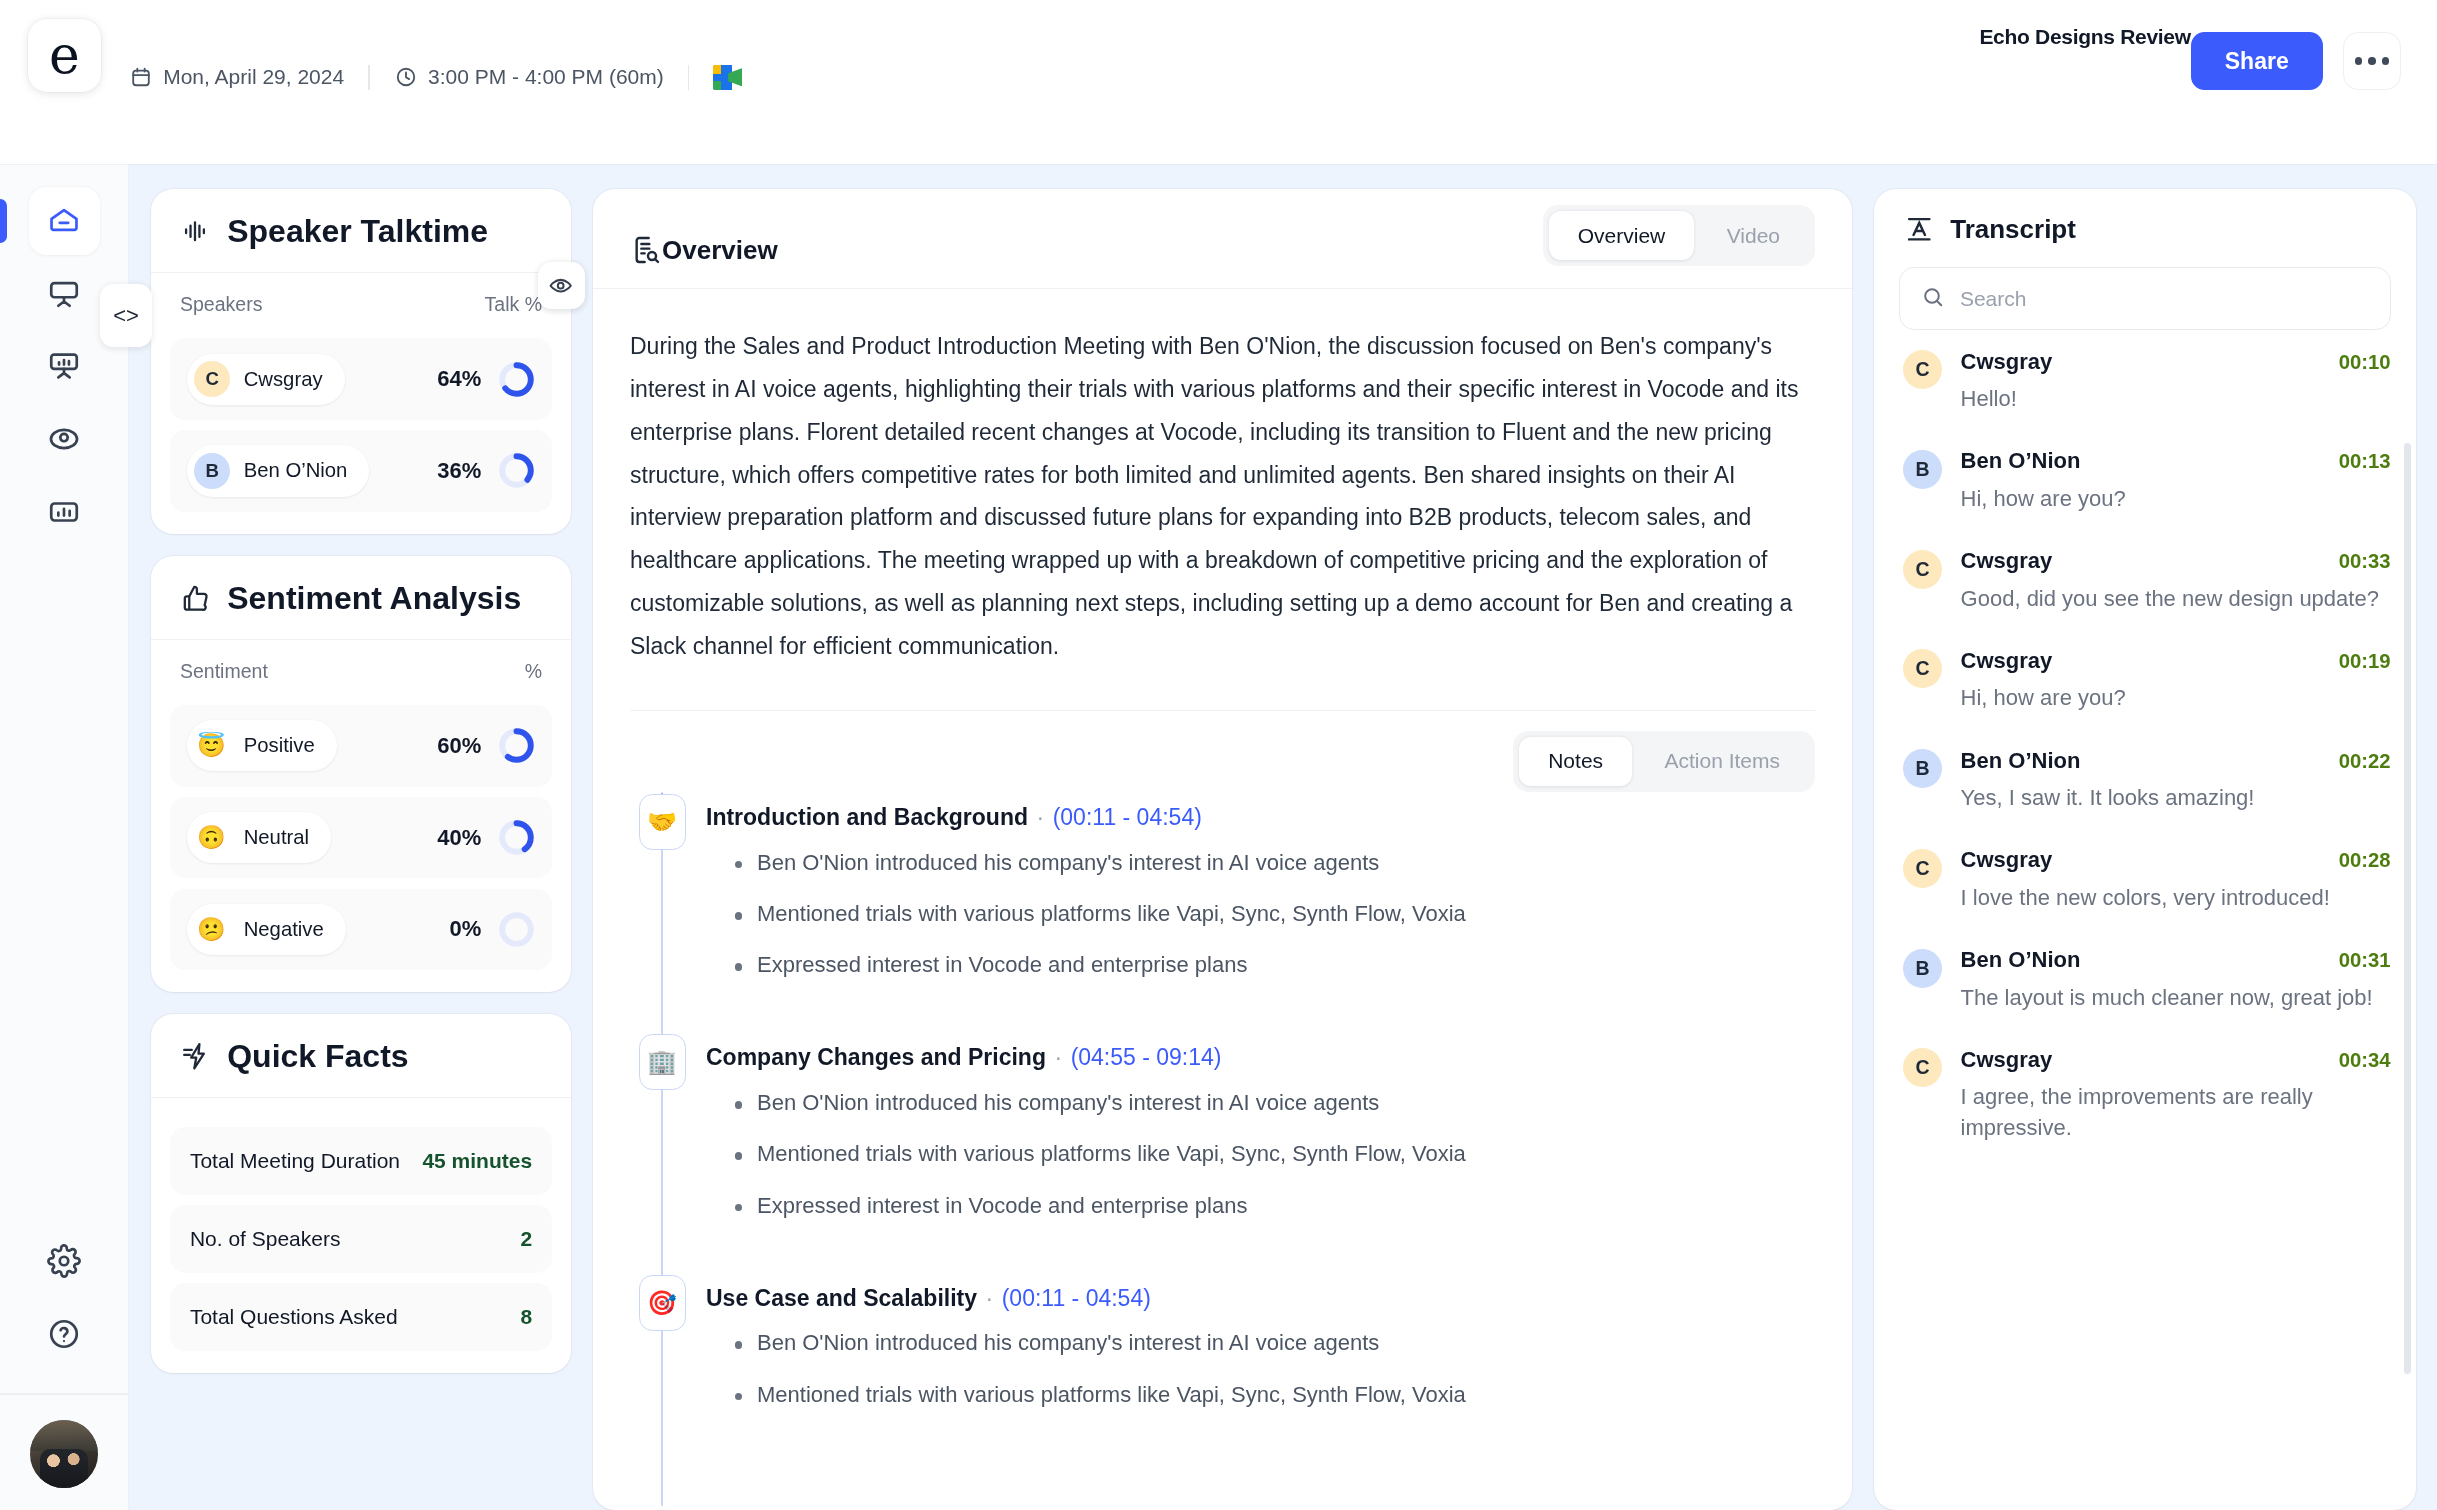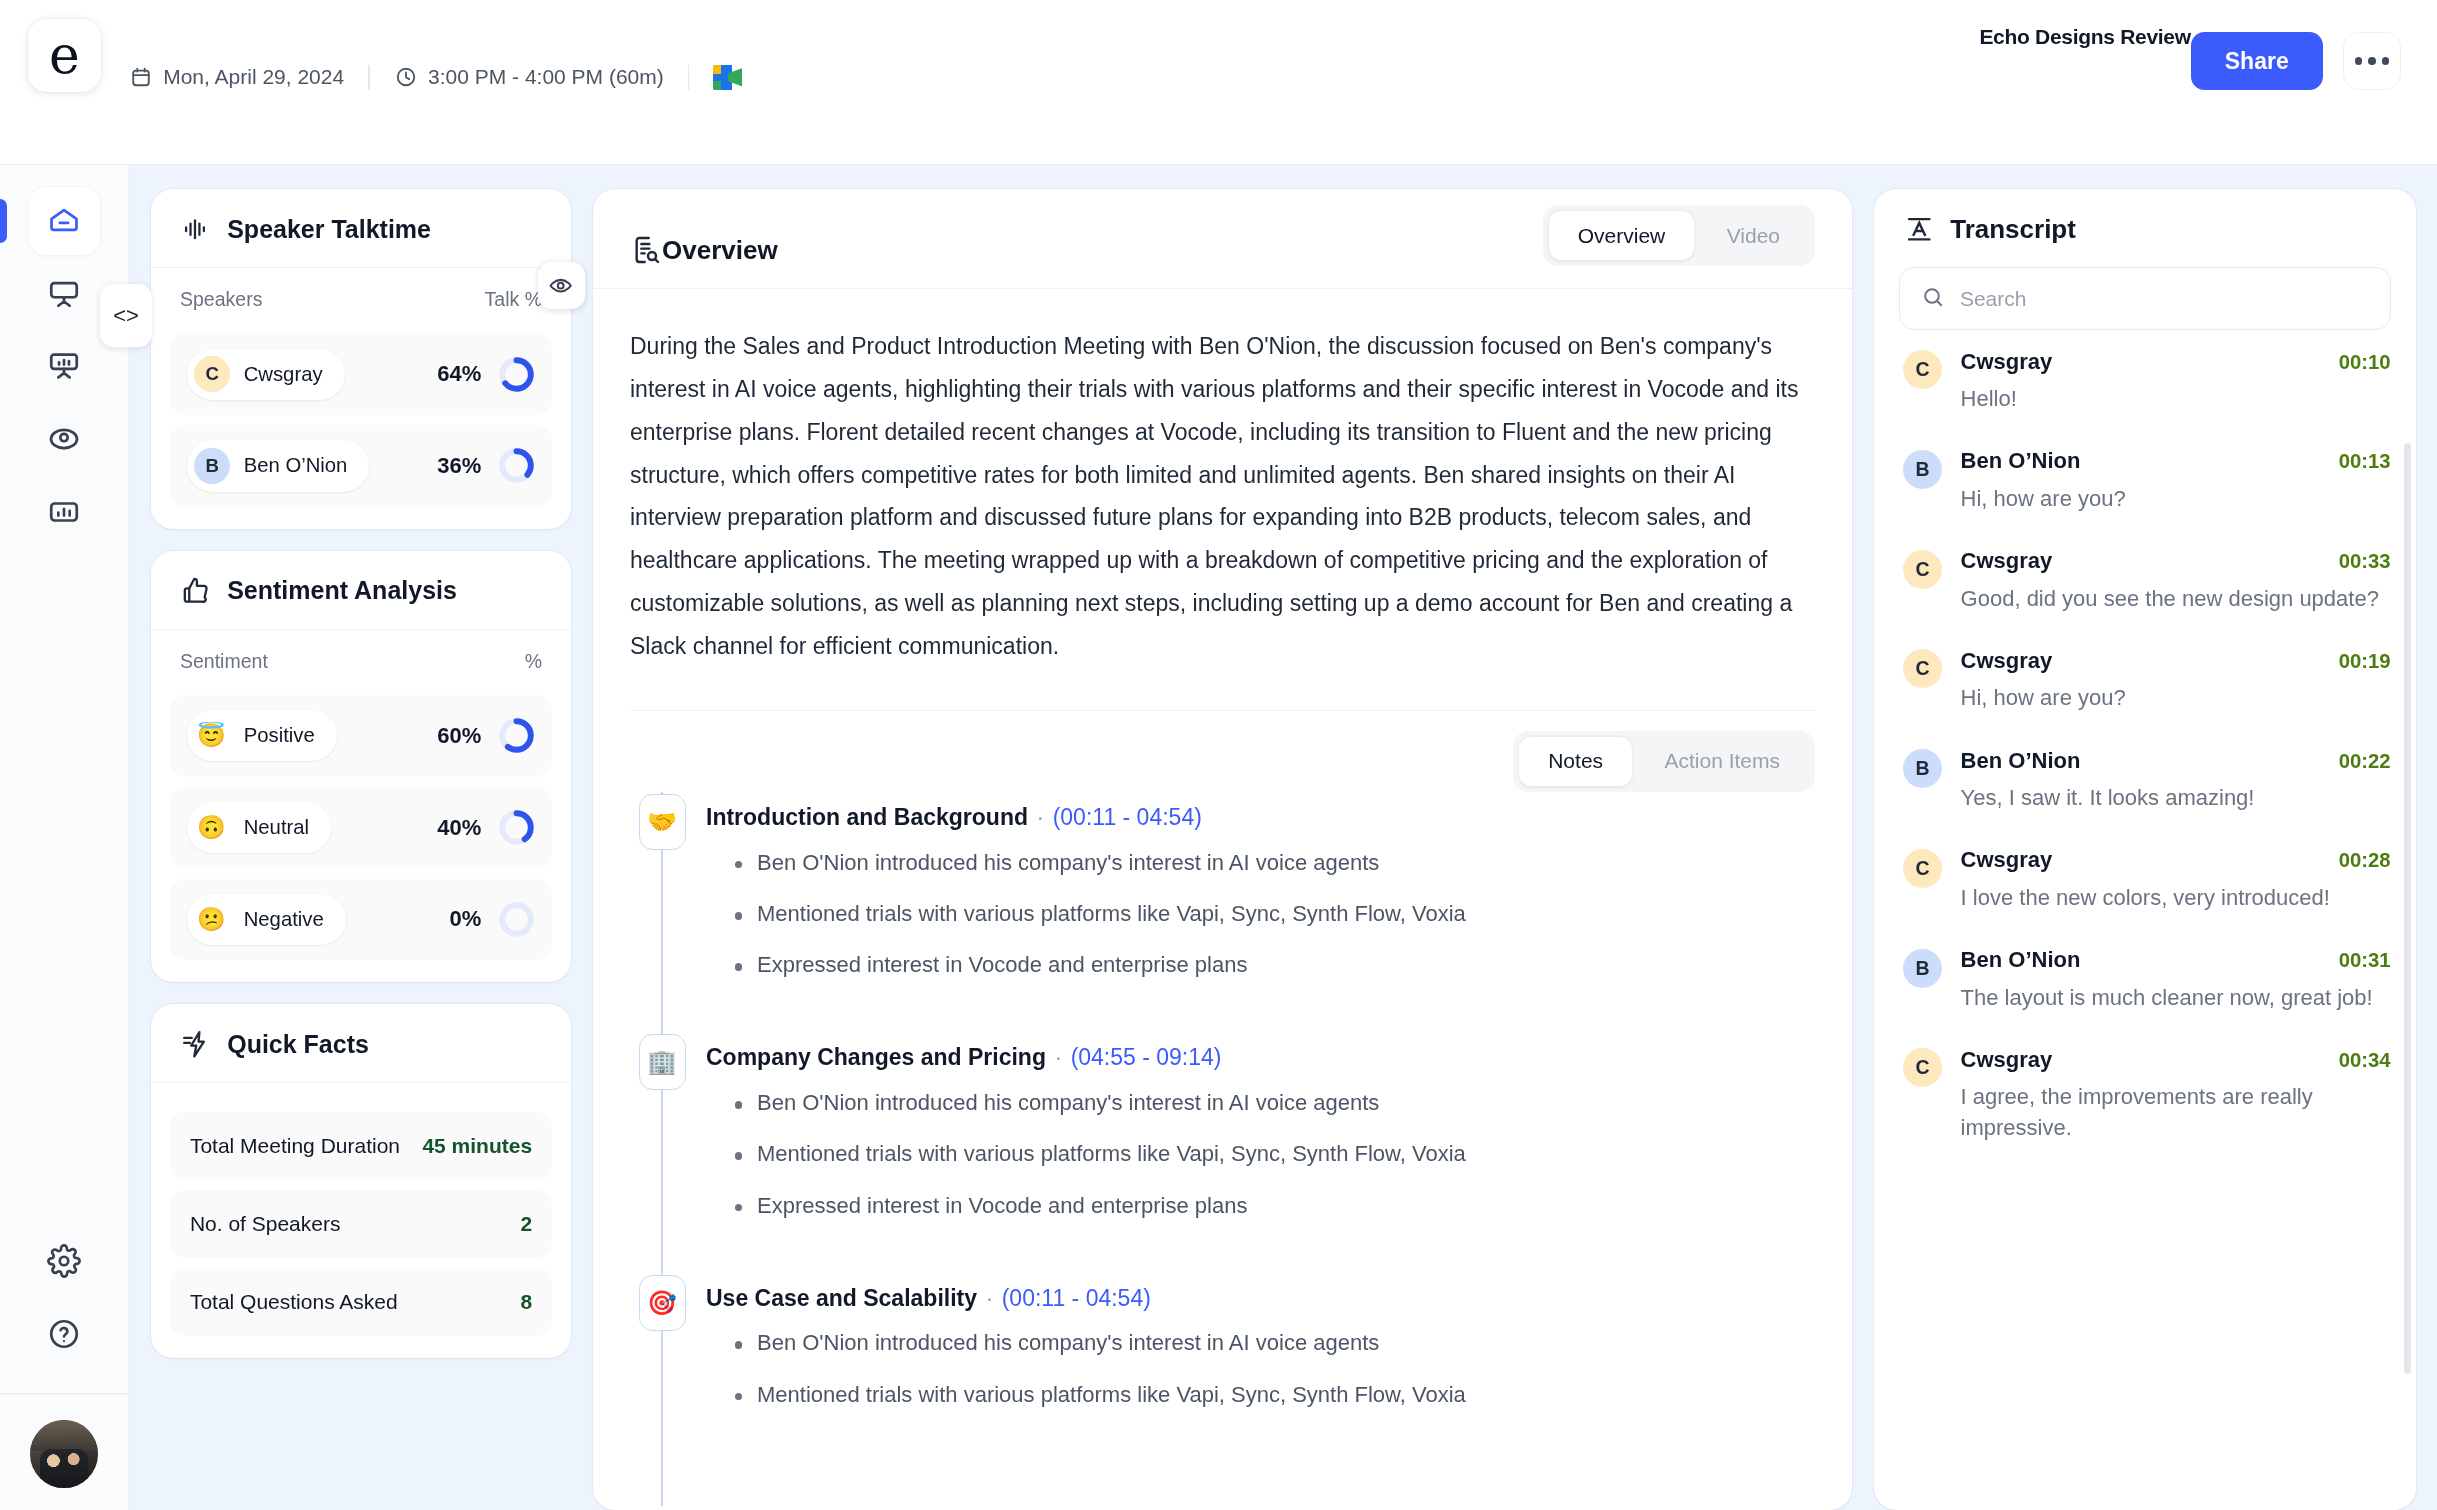--- a/index.html
+++ b/index.html
@@ -97,21 +97,21 @@
   .canvas {
     flex: 1; background: #eef4fd; border-top: 1.7px solid #e3ecf8; display: flex; gap: 22px;
     padding: 24px 22px 0 22px; min-width: 0;
   }
 
   .card { background: #fff; border-radius: 22px; box-shadow: 0 0.8px 2.5px rgba(16,24,40,.06), 0 0 0 0.8px rgba(16,24,40,.035); }
 
   
   .col-left { width: 420px; flex: 0 0 420px; display: flex; flex-direction: column; gap: 22px; position: relative; }
   .panel-head { display: flex; align-items: center; gap: 15.2px; padding: 24px 29px 22px; border-bottom: 1.7px solid #f0f1f4; }
-  .panel-title { font-size: 25px; font-weight: 600; color: #111827; }
+  .panel-title { font-size: 32px; font-weight: 600; color: #111827; }
   .panel-ico { width: 32px; height: 32px; display: flex; align-items: center; justify-content: center; color: #1f2937; }
 
   .table-head { display: flex; justify-content: space-between; padding: 20.3px 29px 6.8px; font-size: 19.5px; color: #6b7280; }
   .row-list { padding: 5.1px 18.6px 22px; }
   .data-row {
     display: flex; align-items: center; justify-content: space-between;
     background: #fafafa; border-radius: 15.2px; padding: 15.2px 17px; margin-top: 10.2px;
   }
   .pill {
     display: inline-flex; align-items: center; gap: 13.5px; background: #fff; border-radius: 846px;

